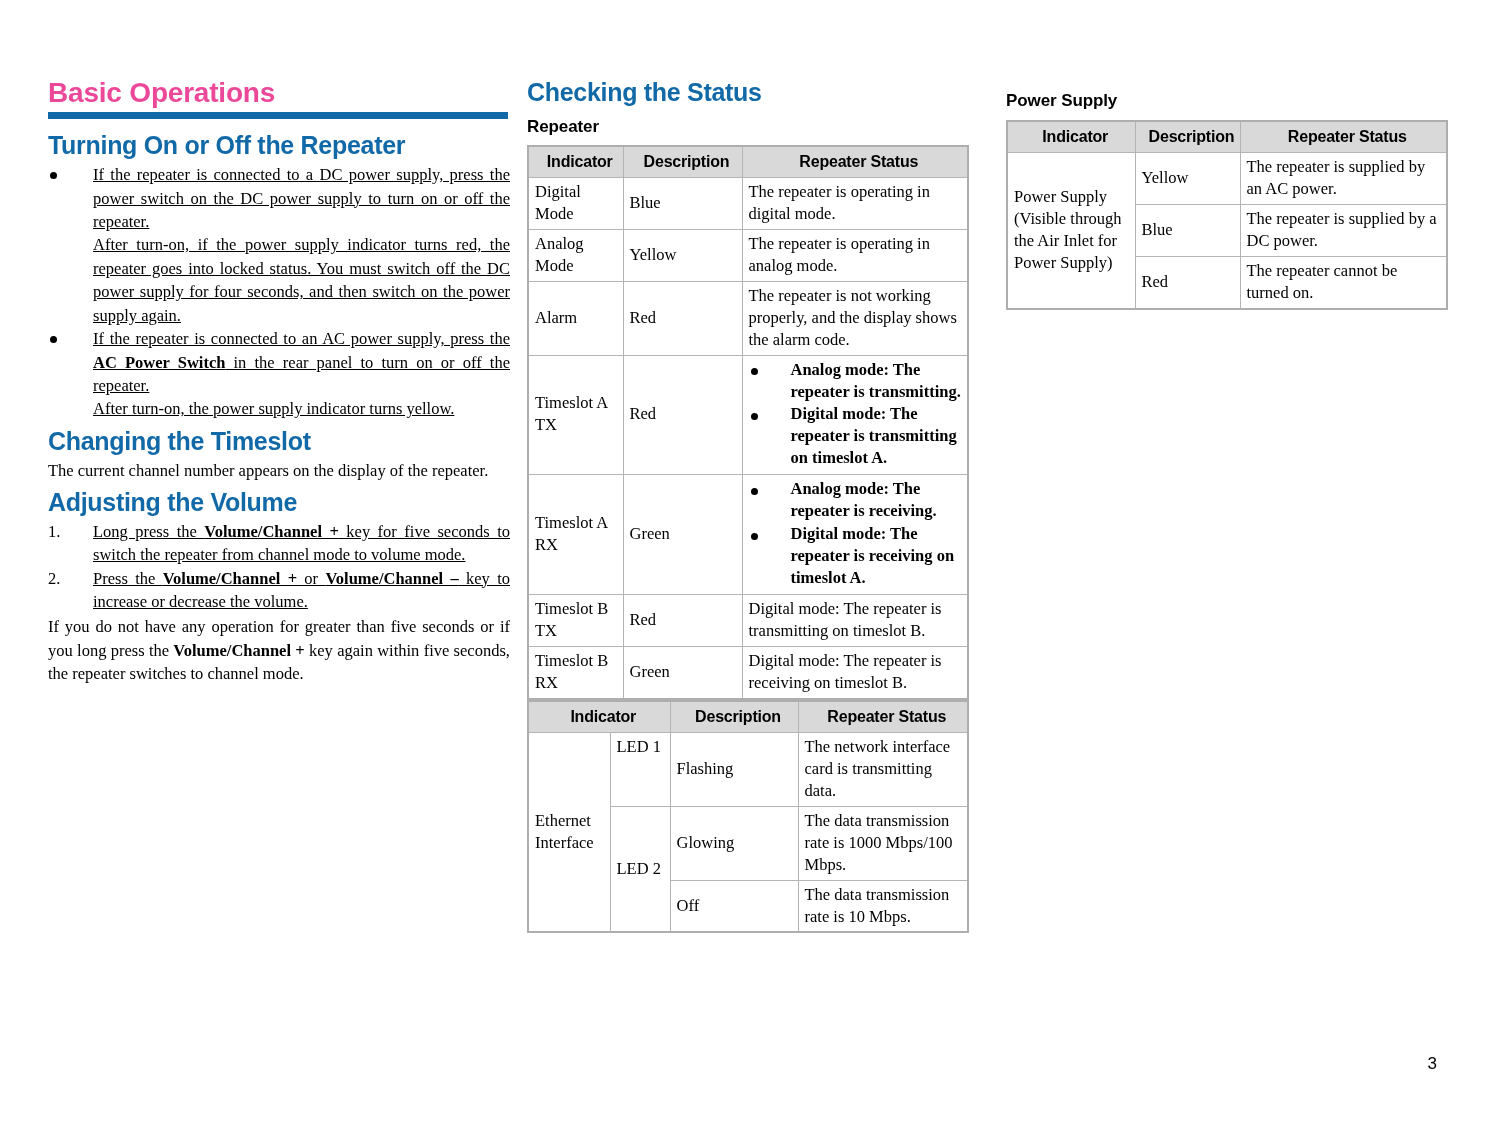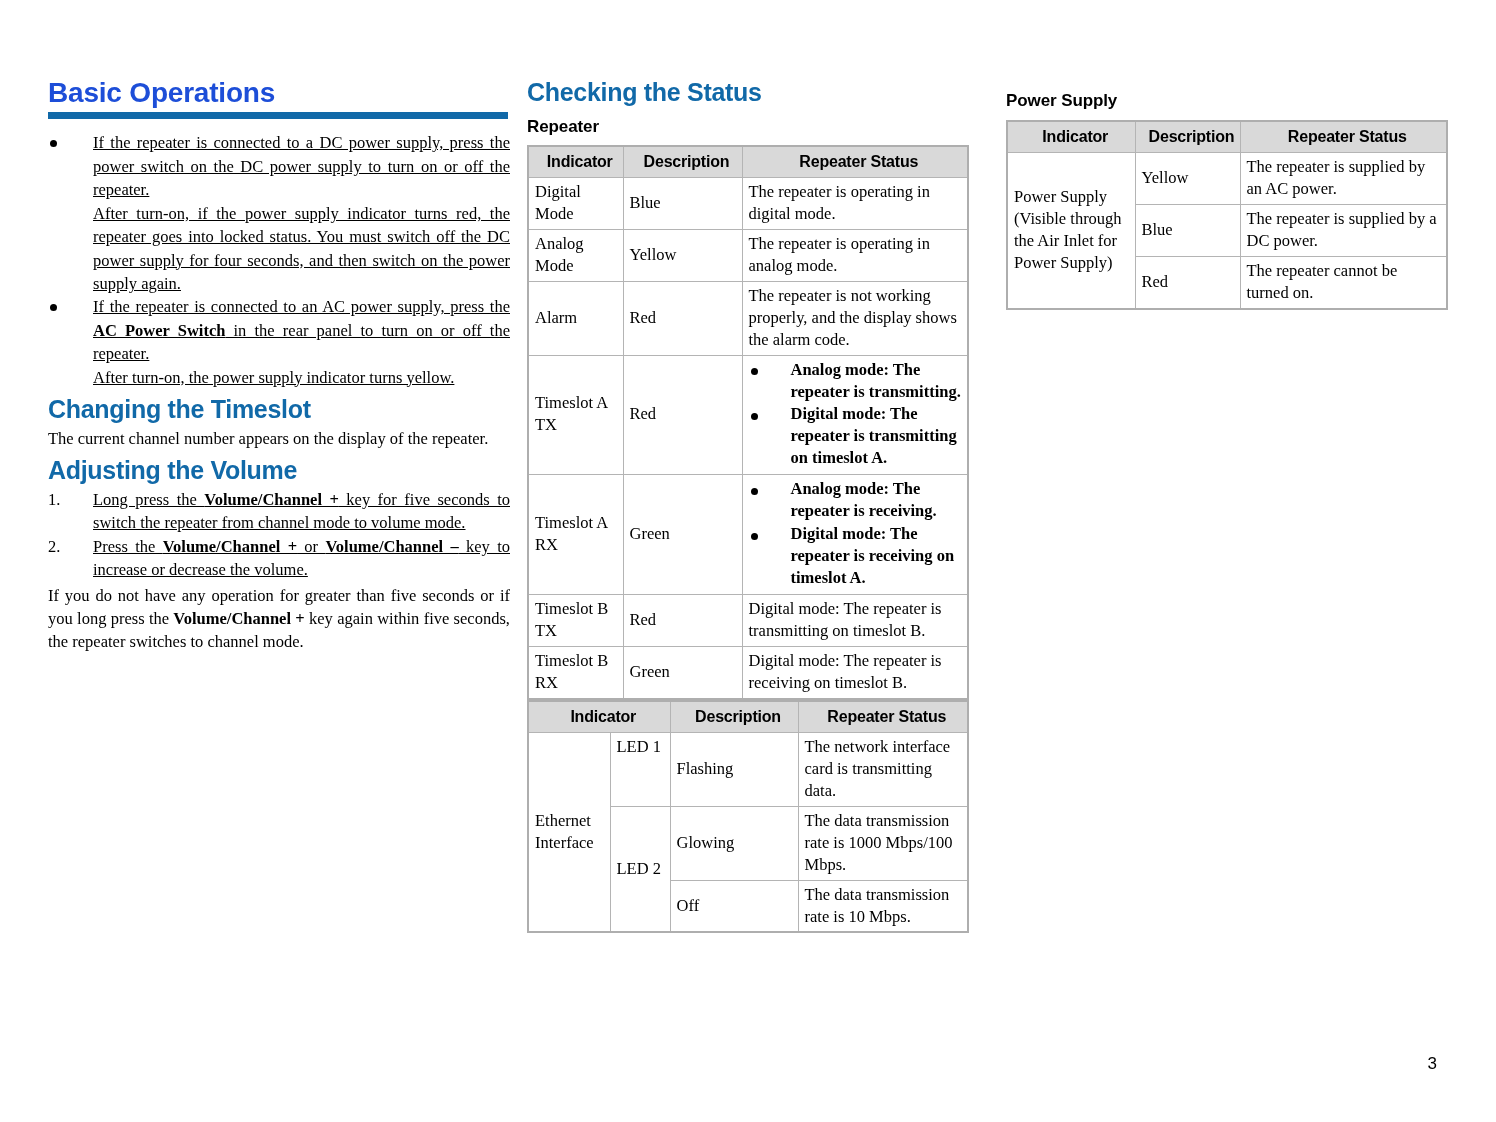--- a/index.html
+++ b/index.html
@@ -25,21 +25,21 @@
   
   .col-left   { position: absolute; left: 48px;   top: 78px; width: 462px; }
   .col-mid    { position: absolute; left: 527px;  top: 78px; width: 364px; }
   .col-right  { position: absolute; left: 1006px; top: 91px; width: 416px; }
 
   
   .h1-blue {
     font-family: "Liberation Sans", "DejaVu Sans", sans-serif;
     font-weight: bold;
     font-size: 28px;
-    color: #1d4ed8;
+    color: #ec4899;
     letter-spacing: -0.2px;
     line-height: 1.05;
     margin: 0;
   }
   .h1-rule {
     height: 7px;
     background: #1169A8;
     width: 460px;
     margin-top: 5px;
     margin-bottom: 12px;
@@ -165,20 +165,21 @@
 </head>
 <body>
 
 <div class="page">
 
   <div class="col-left">
 
     <h1 class="h1-blue">Basic Operations</h1>
     <div class="h1-rule"></div>
 
+    <h2 class="h2-blue">Turning On or Off the Repeater</h2>
 
     <div class="listrow">
       <div class="marker"><span class="bulletdot"></span></div>
       <div class="body">
         <span>If the repeater is connected to a DC power supply, press the power switch on the DC power supply to turn on or off the repeater.</span>
         <span class="sub">After turn-on, if the power supply indicator turns red, the repeater goes into locked status. You must switch off the DC power supply for four seconds, and then switch on the power supply again.</span>
       </div>
     </div>
 
     <div class="listrow">

